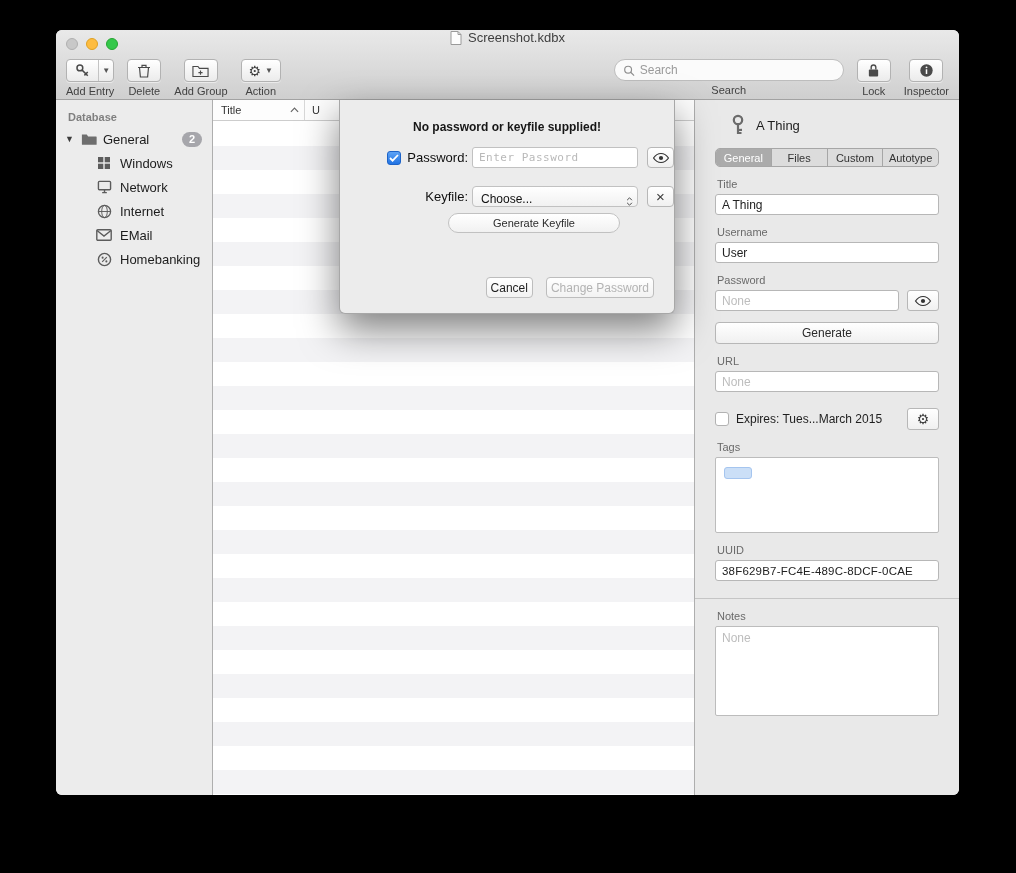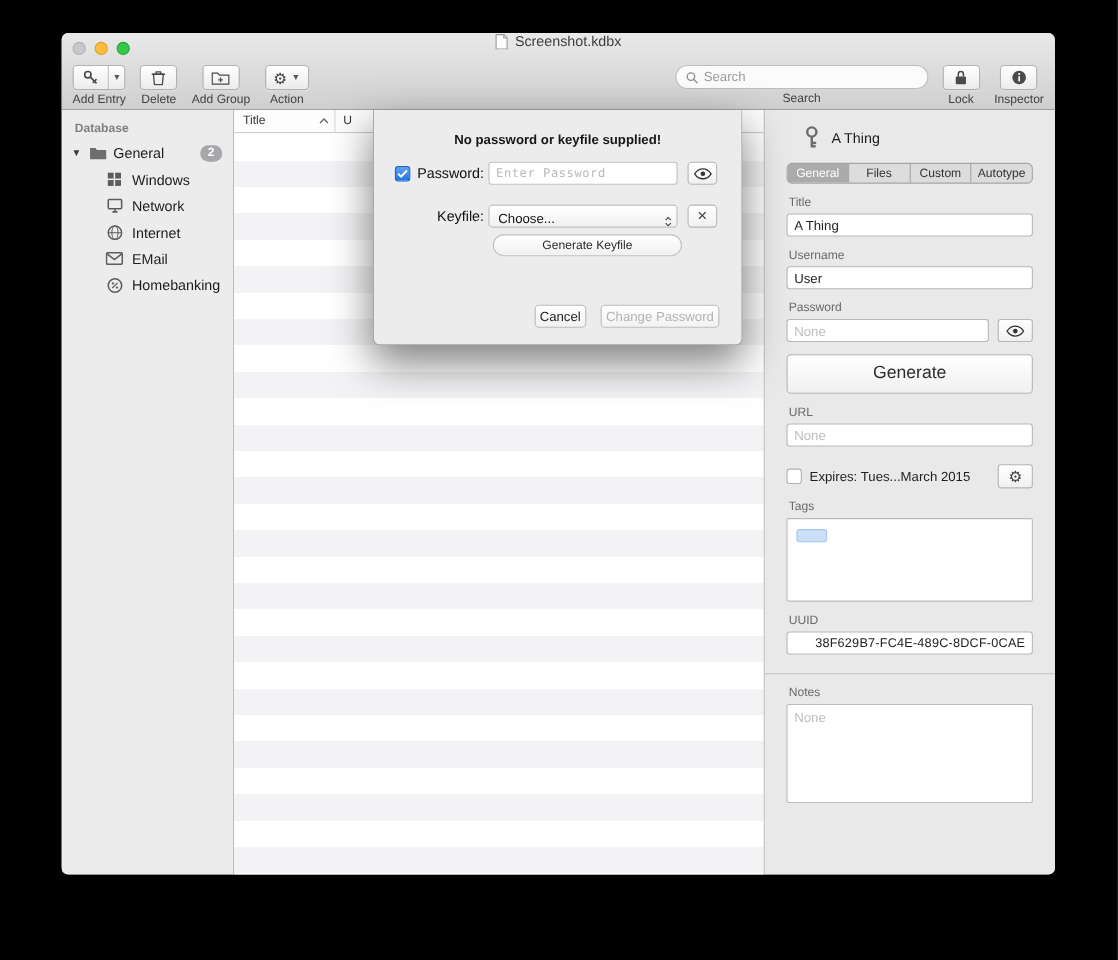--- a/index.html
+++ b/index.html
@@ -65,43 +65,43 @@
              border-left:1px solid #a6a6a6; cursor:default; white-space:nowrap; }
   .segment:first-child { border-left:none; }
   .segment.selected { background:#ababab; color:#fff; }
   .fld-label { font-size:11px; color:#6a6a6a; margin:11px 0 4px 2px; }
   .text-field { width:100%; height:21px; border:1px solid #b7b7b7; border-radius:3px; background:#fff;
                 font-family:"Liberation Sans","DejaVu Sans",sans-serif; font-size:12px; color:#222; padding:0 6px; outline:none; }
   .text-field::placeholder, .notes-area::placeholder { color:#bdbdbd; }
   .field-row { display:flex; gap:8px; align-items:center; }
   .sq-btn { width:32px; height:21px; flex:none; background:linear-gradient(#ffffff,#f0f0f0); border:1px solid #b7b7b7;
             border-radius:3px; display:flex; align-items:center; justify-content:center; cursor:default; }
-  .wide-btn { width:100%; height:36px; margin-top:11px; background:linear-gradient(#ffffff,#f0f0f0);
-              border:1px solid #b7b7b7; border-radius:4px; font-size:16px; color:#2b2b2b;
+  .wide-btn { width:100%; height:22px; margin-top:11px; background:linear-gradient(#ffffff,#f0f0f0);
+              border:1px solid #b7b7b7; border-radius:4px; font-size:12px; color:#2b2b2b;
               display:flex; align-items:center; justify-content:center; cursor:default; }
   .expires-row { display:flex; align-items:center; gap:7px; margin-top:16px; font-size:12px; color:#1e1e1e; }
   .checkbox { width:14px; height:14px; border-radius:3px; background:#fff; border:1px solid #b2b2b2; flex:none;
               display:flex; align-items:center; justify-content:center; }
   .checkbox.checked { background:linear-gradient(#5ea3f5,#2173e3); border-color:#1d63c8; }
   .expires-row .sq-btn { margin-left:auto; height:22px; }
   .gear-glyph { font-size:14px; color:#3f3f3f; line-height:1; }
   .tags-box { height:76px; background:#fff; border:1px solid #bcbcbc; border-radius:2px; padding:9px 8px; }
   .tag-chip { width:28px; height:12px; background:#cbdff7; border:1px solid #a5c5ef; border-radius:3px; }
-  .uuid-field { font-size:11.5px; letter-spacing:.2px;text-align:right; }
+  .uuid-field { font-size:11.5px; letter-spacing:.2px; }
   .insp-divider { height:1px; background:#c5c5c5; margin:17px -20px 0; }
   .notes-area { width:100%; height:90px; resize:none; border:1px solid #bcbcbc; border-radius:2px; background:#fff;
                 font-family:"Liberation Sans","DejaVu Sans",sans-serif; font-size:12px; color:#222; padding:4px 6px; outline:none; }
 
   
   .sheet { position:absolute; left:283px; top:70px; width:336px; height:214px; z-index:20;
            background:#ececec; border:1px solid #a7a7a7; border-top:none; border-radius:0 0 6px 6px;
            box-shadow:0 16px 38px rgba(0,0,0,.5); }
   .sheet-msg { text-align:center; font-size:12px; font-weight:bold; color:#161616; margin-top:20px; }
   .sheet-form { margin-top:13px; display:flex; flex-direction:column; gap:7px; }
-  .form-row { display:flex; align-items:center; }
+  .form-row { display:flex; align-items:center;padding-left:28px; }
   .row-label { width:104px; flex:none; display:flex; align-items:center; justify-content:flex-end; gap:6px;
                font-size:13px; color:#0f0f0f; padding-right:4px; }
   .mono-field { width:172px; height:21px; border:1px solid #c1c1c1; border-radius:3px; background:#fff;
                 font-family:"DejaVu Sans Mono","Liberation Mono",monospace; font-size:11px; letter-spacing:.5px;
                 color:#222; padding:0 6px; outline:none; }
   .mono-field::placeholder { color:#b9b9b9; }
   .sheet .sq-btn { width:27px; height:21px; margin-left:9px; border-radius:4px; }
   .popup { width:172px; height:21px; background:linear-gradient(#ffffff,#f1f1f1); border:1px solid #c1c1c1;
            border-radius:4px; display:flex; align-items:flex-end; justify-content:space-between;
            font-size:12px; color:#111; padding:0 4px 0 8px; cursor:default; }

